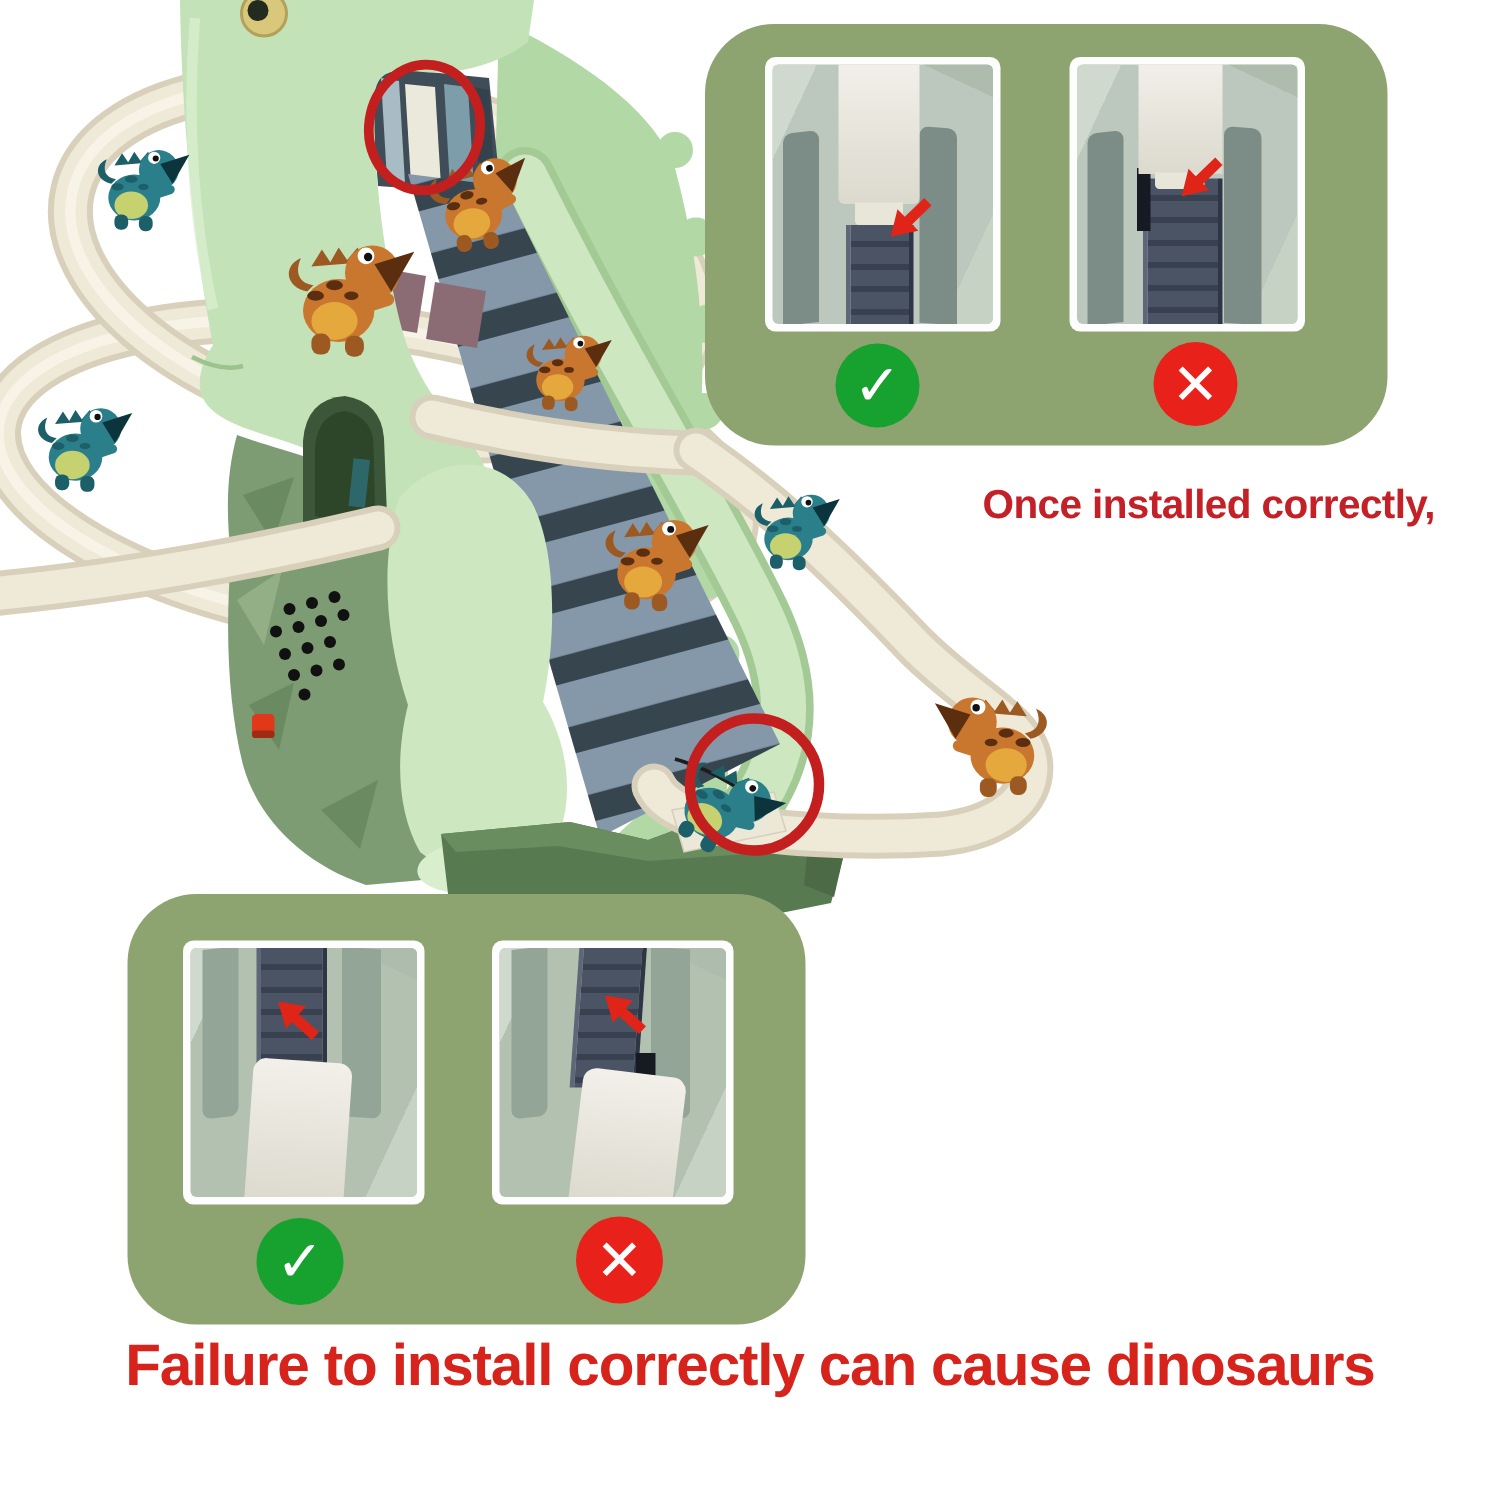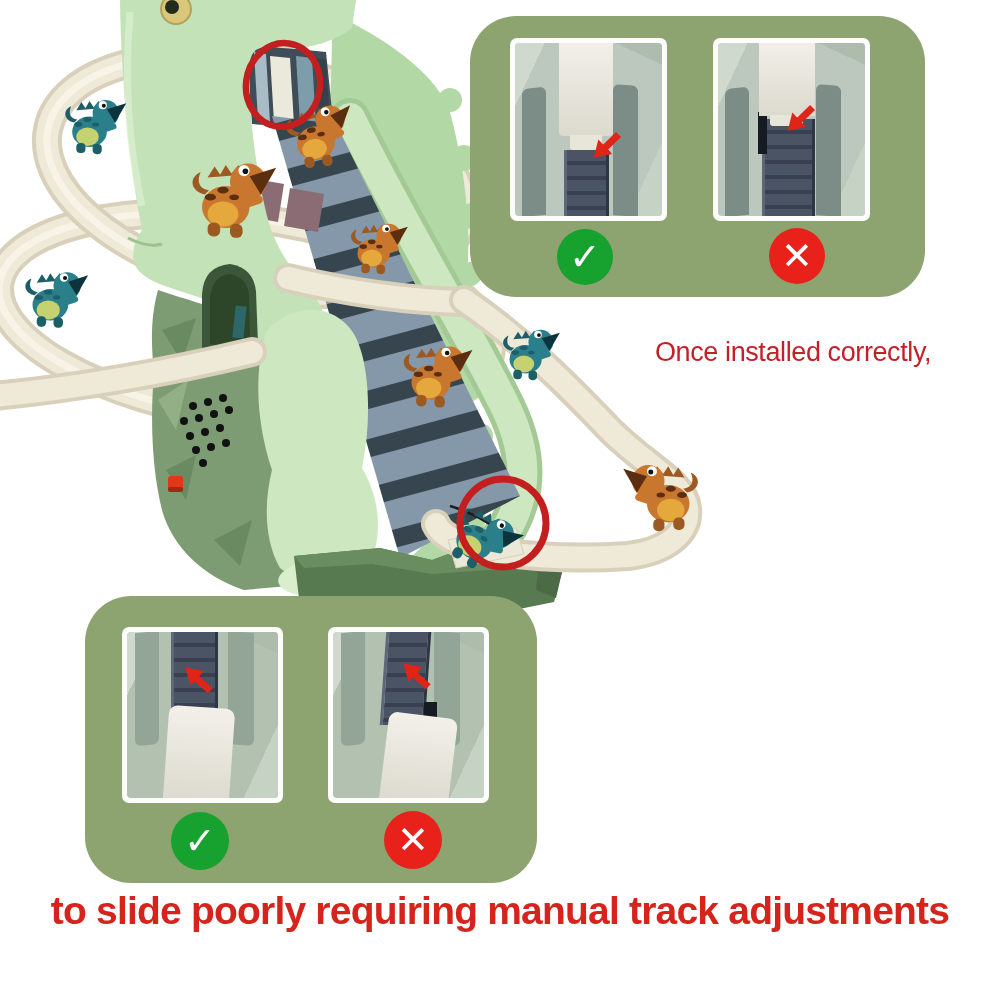--- a/index.html
+++ b/index.html
@@ -73,22 +73,22 @@
   .badge{position:absolute;width:56px;height:56px;border-radius:50%;display:flex;align-items:center;
          justify-content:center;color:#fff;font-family:"DejaVu Sans",sans-serif;font-weight:bold;font-size:38px;line-height:1;}
   .badge.check{background:var(--c-check-green);}
   .badge.cross{background:var(--c-cross-red);}
   .panel-top .check{left:87px;top:213px;}
   .panel-top .cross{left:299px;top:212px;}
   .panel-bottom .check{left:86px;top:216px;width:58px;height:58px;}
   .panel-bottom .cross{left:299px;top:215px;width:58px;height:58px;}
 
   
-  .note{position:absolute;left:655px;top:324px;z-index:4;color:var(--c-note-red);
-        font-weight:normal;font-size:27px;letter-spacing:-0.4px;line-height:57px;white-space:nowrap;}
+  .note{position:absolute;left:655px;top:308px;z-index:4;color:var(--c-note-red);
+        font-weight:bold;font-size:27px;letter-spacing:-0.4px;line-height:57px;white-space:nowrap;}
   .warning{position:absolute;left:0;top:888px;width:1000px;z-index:4;text-align:center;
         color:var(--c-warning-red);font-weight:bold;font-size:39px;letter-spacing:-0.8px;line-height:46px;white-space:nowrap;}
 </style>
 </head>
 <body>
 
 <div class="stage">
 
   <svg class="toy" width="1000" height="1000" viewBox="0 0 1000 1000" xmlns="http://www.w3.org/2000/svg" xmlns:xlink="http://www.w3.org/1999/xlink">
     <defs>
@@ -308,16 +308,16 @@
       </div>
     <div class="badge cross">
         <span>✕</span>
       </div>
   </div>
 
   <div class="note">
     <div>Once installed correctly,</div>
   </div>
   <div class="warning">
-    <div>to slide poorly requiring manual track adjustments</div>
+    <div>Failure to install correctly can cause dinosaurs</div>
   </div>
 
 </div>
 
 </body></html>

